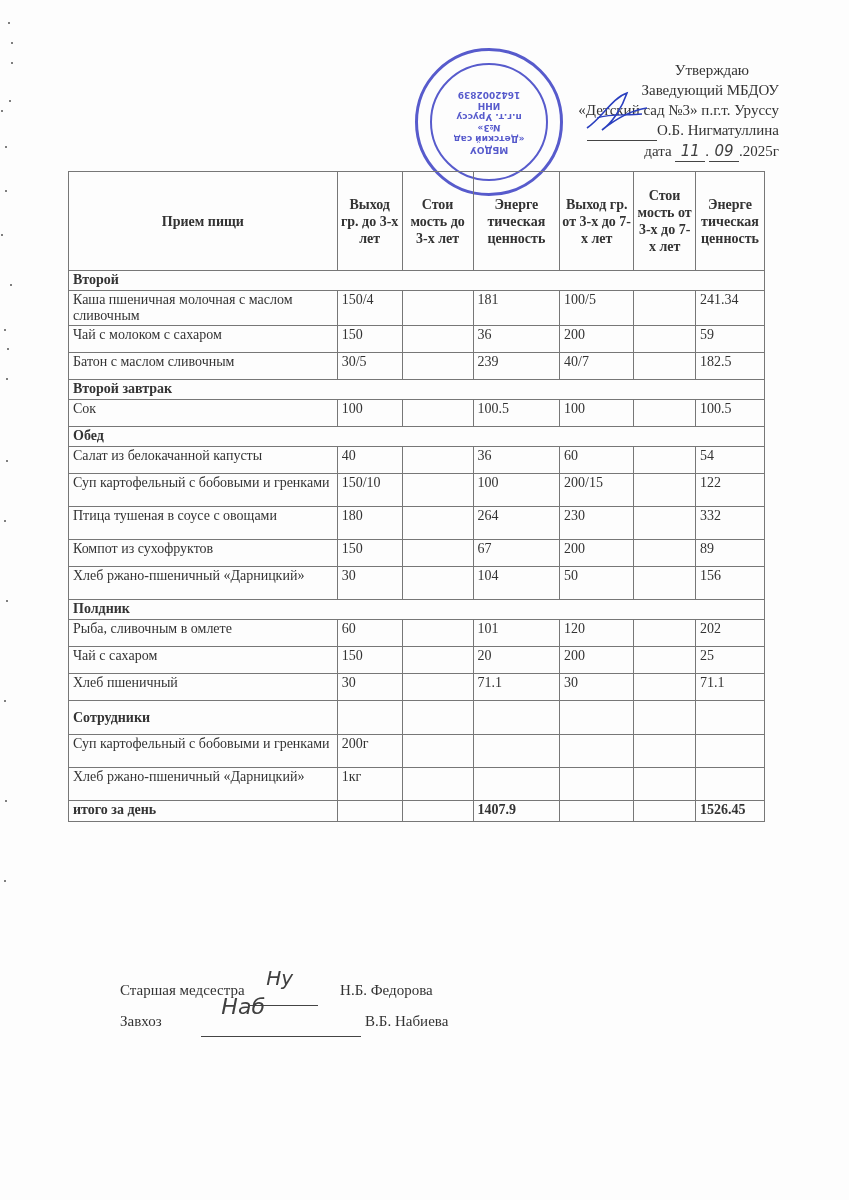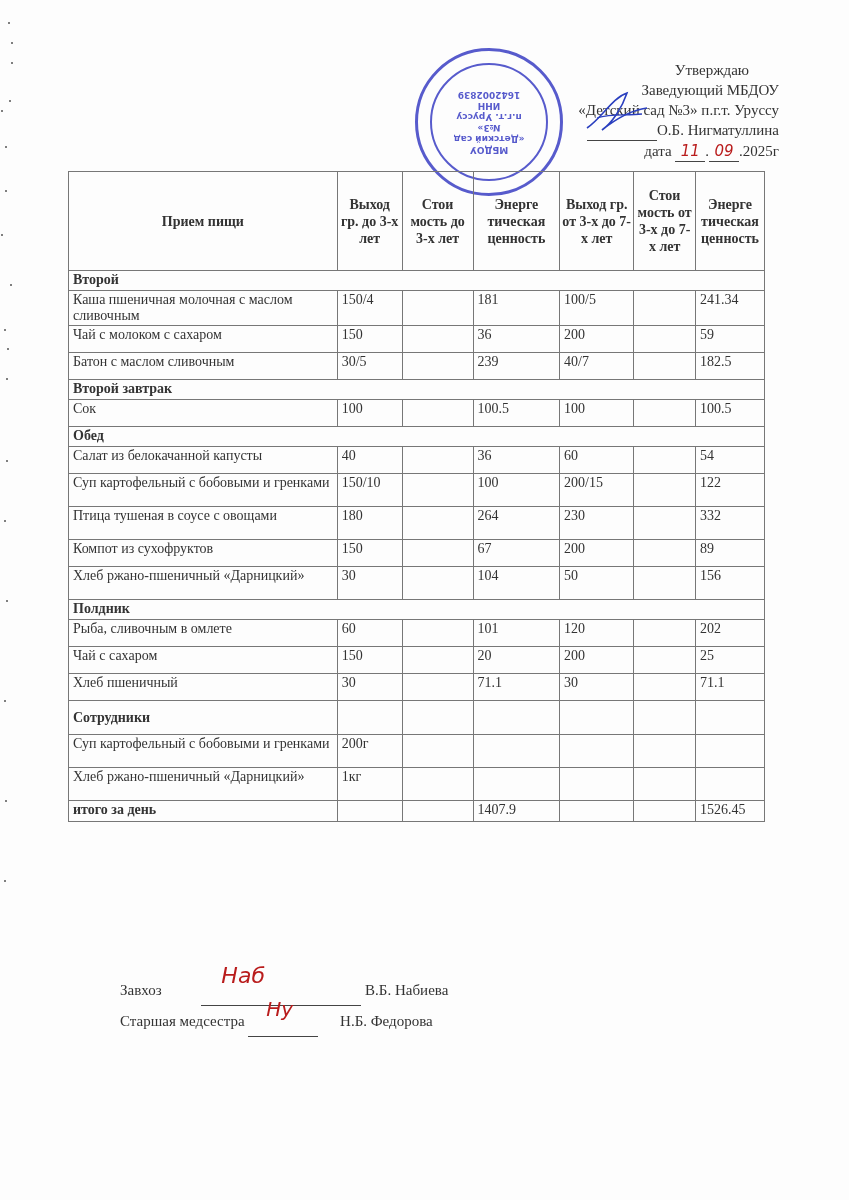--- a/index.html
+++ b/index.html
@@ -7,21 +7,21 @@
     width: 849px; height: 1200px; background: #fdfdfd; position: relative; overflow: hidden;
     font-family: "Liberation Serif", "DejaVu Serif", serif; color: #2a2a2a;
   }
   .approve {
     position: absolute; right: 70px; top: 60px; text-align: right;
     font-size: 15px; line-height: 20px; color: #333;
   }
   .approve .line { white-space: nowrap; }
   .approve .l0 { padding-right: 30px; }
   .under { display: inline-block; border-bottom: 1px solid #444; min-width: 30px; text-align: center; }
-  .pen { color: #b91c1c; font-style: italic; font-family: "DejaVu Sans", sans-serif; font-size: 15px; }
+  .pen { color: #404040; font-style: italic; font-family: "DejaVu Sans", sans-serif; font-size: 15px; }
   .stamp {
     position: absolute; left: 415px; top: 48px; width: 148px; height: 148px; border-radius: 50%;
     border: 3px solid #3b3fc4; box-sizing: border-box; opacity: .85;
   }
   .stamp::before {
     content: ""; position: absolute; inset: 12px; border-radius: 50%; border: 2px solid #3b3fc4;
   }
   .stamp .txt {
     position: absolute; left: 50%; top: 50%; transform: translate(-50%,-50%) rotate(180deg);
     color: #3b3fc4; font-size: 9px; font-family: "DejaVu Sans", sans-serif; font-weight: bold; text-align: center; line-height: 11px;
@@ -33,21 +33,21 @@
   }
   table.menu td, table.menu th { border: 1px solid #777; padding: 1px 4px; vertical-align: top; line-height: 16px; }
   table.menu th { font-weight: bold; text-align: center; vertical-align: middle; font-size: 14px; line-height: 17px; }
   th.c0 { width: 256px; } th.c1 { width: 58px; } th.c2 { width: 64px; } th.c3 { width: 79px; }
   th.c4 { width: 67px; } th.c5 { width: 55px; } th.c6 { width: 62px; }
   tr.head th { height: 98px; padding: 0 2px; }
   tr.section td { font-weight: bold; height: 17px; }
   tr.item td { height: 30px; }
   tr.item.short td { height: 24px; }
   tr.total td { font-weight: bold; height: 18px; }
-  tr.total td.num { font-weight: normal; }
+  tr.total td.num { font-weight: bold; }
   .footer { position: absolute; left: 120px; top: 975px; font-size: 15px; color: #333; line-height: 30px; }
   .footer .row { white-space: nowrap; }
   .footer .blank { display: inline-block; border-bottom: 1px solid #444; position: relative; }
   .dots span { position: absolute; width: 2px; height: 2px; background: #555; border-radius: 50%; }
 </style>
 </head>
 <body>
 
 <div class="dots">
   <span style="left:8px;top:22px"></span>
@@ -261,26 +261,26 @@
     <td class="num">1407.9</td>
     <td></td>
     <td></td>
     <td class="num">1526.45</td>
   </tr>
 </tbody>
   </table>
 
 <div class="footer">
   <div class="row">
+    <span>Старшая медсестра</span>
+    <span class="blank" style="width:70px">
+      <span class="pen" style="position:absolute;left:18px;top:-12px;font-size:20px">Ну</span>&nbsp;
+    </span>
+    <span style="margin-left:18px">Н.Б. Федорова</span>
+  </div>
+  <div class="row">
     <span>Завхоз</span>
     <span class="blank" style="width:160px;margin-left:36px">
       <span class="pen" style="position:absolute;left:20px;top:-14px;font-size:22px">Наб</span>&nbsp;
     </span>
     <span>В.Б. Набиева</span>
   </div>
-  <div class="row">
-    <span>Старшая медсестра</span>
-    <span class="blank" style="width:70px">
-      <span class="pen" style="position:absolute;left:18px;top:-12px;font-size:20px">Ну</span>&nbsp;
-    </span>
-    <span style="margin-left:18px">Н.Б. Федорова</span>
-  </div>
 </div>
 
 </body></html>

